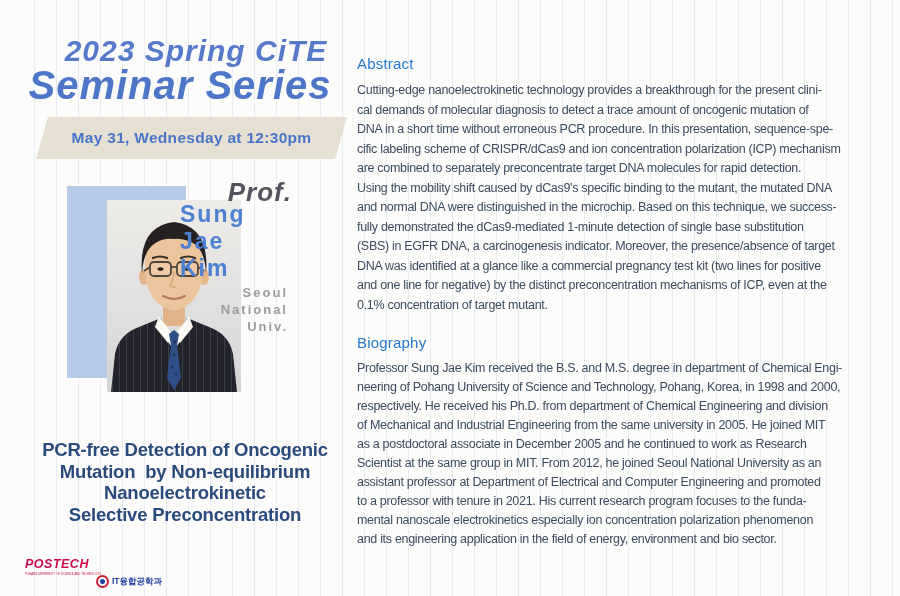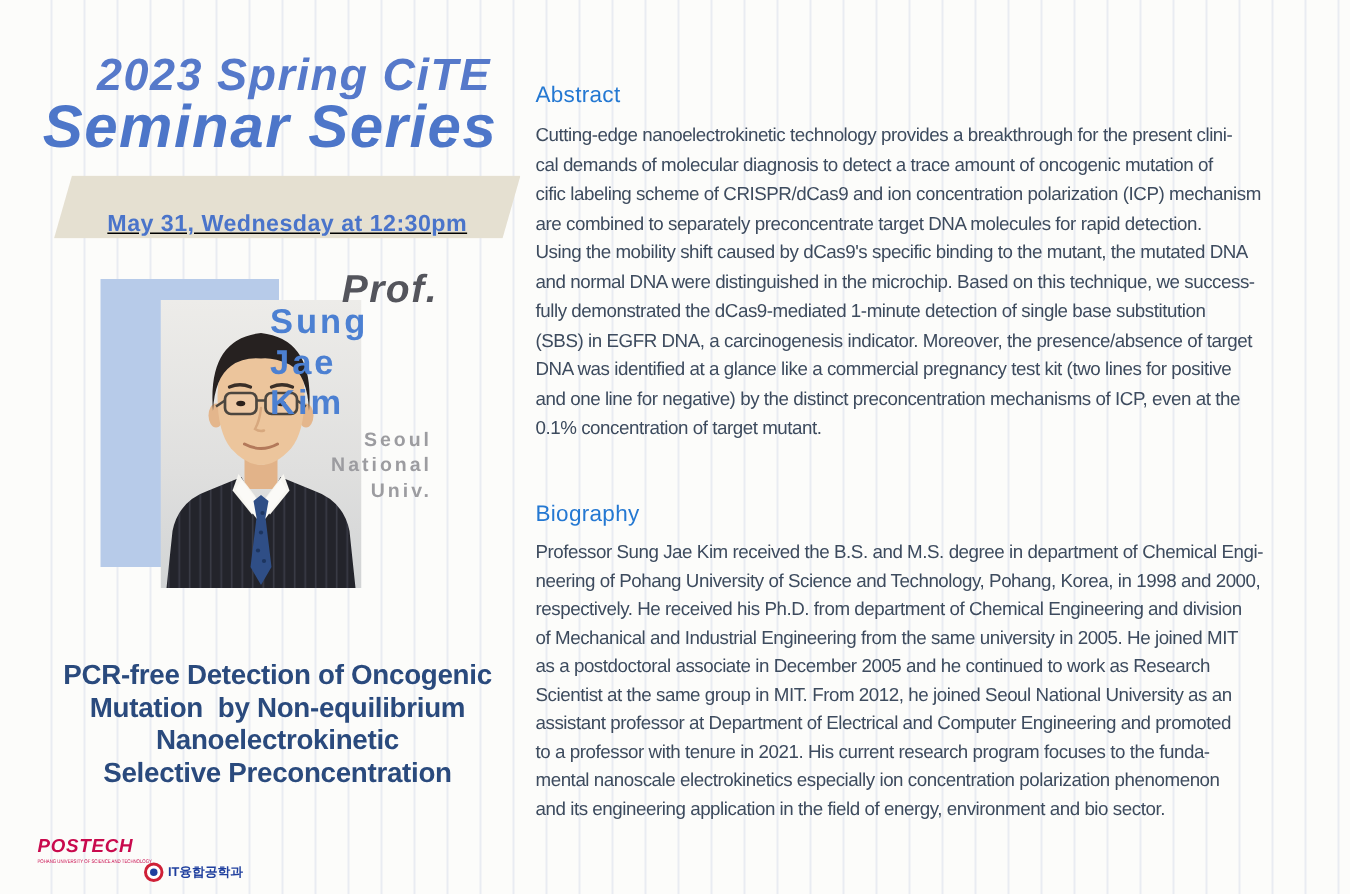--- a/index.html
+++ b/index.html
@@ -18,21 +18,21 @@
     font-size:30px;font-weight:bold;font-style:italic;color:#5679ca;letter-spacing:1px;line-height:30px;padding-left:16px;
   }
   .series-line2{
     left:0;top:64px;width:360px;text-align:center;
     font-size:40px;font-weight:bold;font-style:italic;color:#4d76c9;letter-spacing:1px;line-height:42px;
   }
   .date-banner{
     left:36px;top:117px;width:311px;height:42px;
     background:#e5e0d1;
     clip-path:polygon(12px 0, 100% 0, calc(100% - 12px) 100%, 0 100%);
-    display:flex;align-items:flex-end;justify-content:center;text-decoration:underline;
+    display:flex;align-items:center;justify-content:center;
   }
   .date-banner span{
     font-size:15.5px;font-weight:bold;color:#4a74ca;letter-spacing:0.3px;
   }
   .photo-backdrop{
     left:67px;top:186px;width:119px;height:192px;background:#b7cbe9;
   }
   .portrait{
     left:107px;top:200px;width:134px;height:192px;display:block;
   }
@@ -184,20 +184,21 @@
         <i></i>
       </span>
     <span class="dept-name">IT융합공학과</span>
   </div>
 
   <div class="abs section-heading h-abstract">Abstract</div>
 
   <div class="abs bodytext abstract-lines">
     <div>Cutting-edge nanoelectrokinetic technology provides a breakthrough for the present clini-</div>
     <div>cal demands of molecular diagnosis to detect a trace amount of oncogenic mutation of</div>
+    <div>DNA in a short time without erroneous PCR procedure. In this presentation, sequence-spe-</div>
     <div>cific labeling scheme of CRISPR/dCas9 and ion concentration polarization (ICP) mechanism</div>
     <div>are combined to separately preconcentrate target DNA molecules for rapid detection.</div>
     <div>Using the mobility shift caused by dCas9's specific binding to the mutant, the mutated DNA</div>
     <div>and normal DNA were distinguished in the microchip. Based on this technique, we success-</div>
     <div>fully demonstrated the dCas9-mediated 1-minute detection of single base substitution</div>
     <div>(SBS) in EGFR DNA, a carcinogenesis indicator. Moreover, the presence/absence of target</div>
     <div>DNA was identified at a glance like a commercial pregnancy test kit (two lines for positive</div>
     <div>and one line for negative) by the distinct preconcentration mechanisms of ICP, even at the</div>
     <div>0.1% concentration of target mutant.</div>
   </div>

